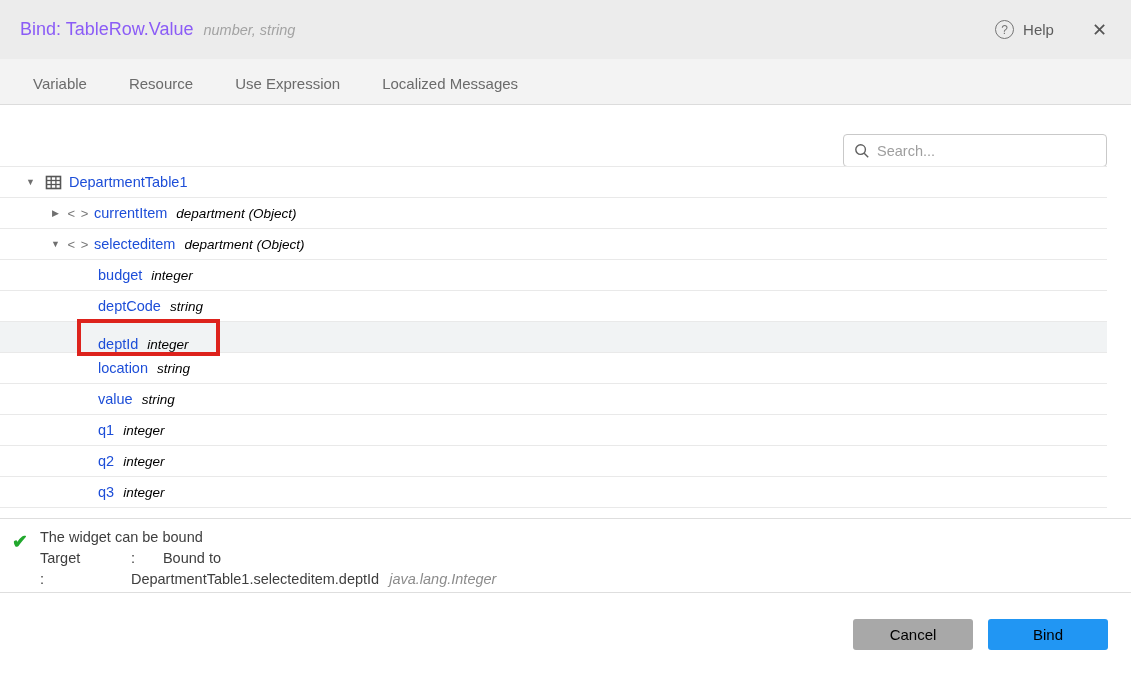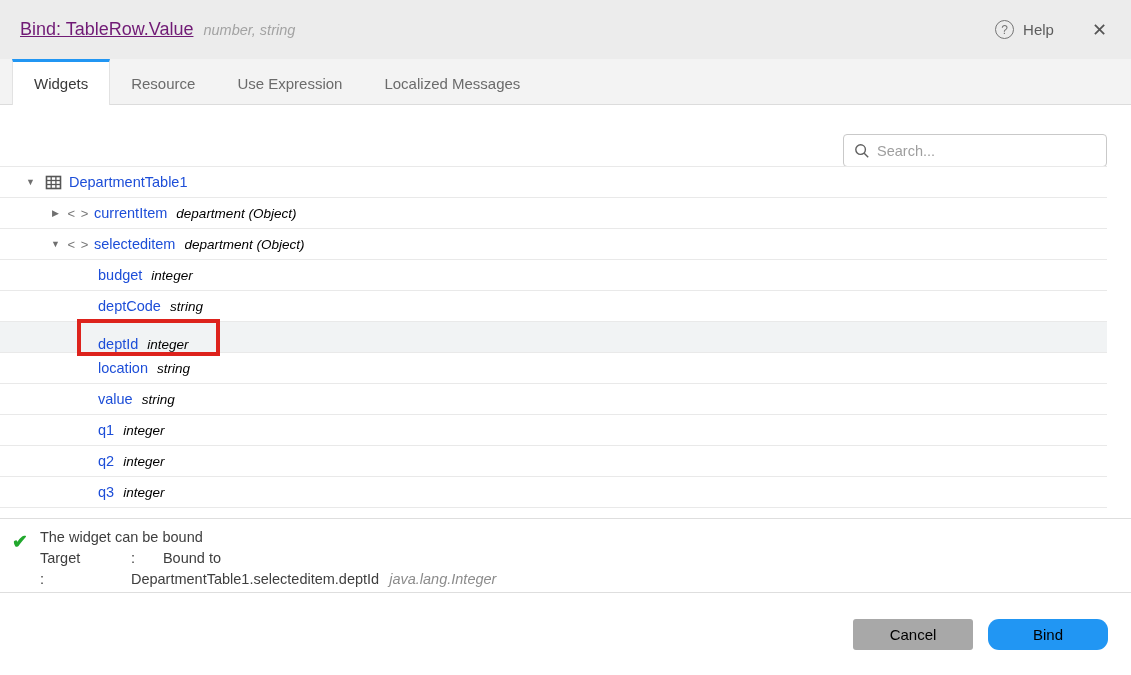--- a/index.html
+++ b/index.html
@@ -13,21 +13,21 @@
   }
 
   
   .dlg-header {
     height: 59px;
     background: #ececec;
     display: flex;
     align-items: center;
     padding: 0 24px 0 20px;
   }
-  .dlg-title { font-size: 18px; color: #701a75; text-decoration: underline; }
+  .dlg-title { font-size: 18px; color: #8b5cf6; }
   .dlg-title-type { font-size: 14.5px; color: #a3a3a3; font-style: italic; margin-left: 10px; }
   .header-right { margin-left: auto; display: flex; align-items: center; gap: 38px; }
   .help-group { display: flex; align-items: center; gap: 9px; cursor: pointer; }
   .help-circle {
     width: 19px; height: 19px; border: 1.5px solid #757575; border-radius: 50%;
     display: flex; align-items: center; justify-content: center;
     font-size: 12px; color: #757575;
   }
   .help-label { font-size: 15px; color: #5c5c5c; }
   .close-x { font-size: 18px; color: #555; cursor: pointer; line-height: 1; }
@@ -147,41 +147,41 @@
     display: flex; gap: 15px;
   }
   .btn {
     width: 120px; height: 31px;
     border: none; border-radius: 3px;
     font-family: "Liberation Sans", sans-serif;
     font-size: 15px; color: #000000;
     cursor: pointer;
   }
   .btn-cancel { background: #a8a8a8; }
-  .btn-bind { background: #2196f3; border-radius: 11px; }
+  .btn-bind { background: #2196f3; }
 
   svg { display: block; }
 </style>
 </head>
 <body>
 
 <div class="dlg-header">
   <span class="dlg-title">Bind: TableRow.Value</span>
   <span class="dlg-title-type">number, string</span>
   <div class="header-right">
     <div class="help-group">
       <span class="help-circle">?</span>
       <span class="help-label">Help</span>
     </div>
     <span class="close-x">✕</span>
   </div>
 </div>
 
 <div class="tab-bar">
-    <div class="tab active">Widgets</div>
+    <div class="tab">Variable</div>
     <div class="tab">Resource</div>
     <div class="tab">Use Expression</div>
     <div class="tab">Localized Messages</div>
   </div>
 
 <div class="search-wrap">
   <svg class="search-icon" viewBox="0 0 16 16">
     <circle cx="6.6" cy="6.6" r="4.8" fill="none" stroke="#5f5f5f" stroke-width="1.4"></circle>
     <line x1="10.2" y1="10.2" x2="14.2" y2="14.2" stroke="#5f5f5f" stroke-width="1.4"></line>
   </svg>

